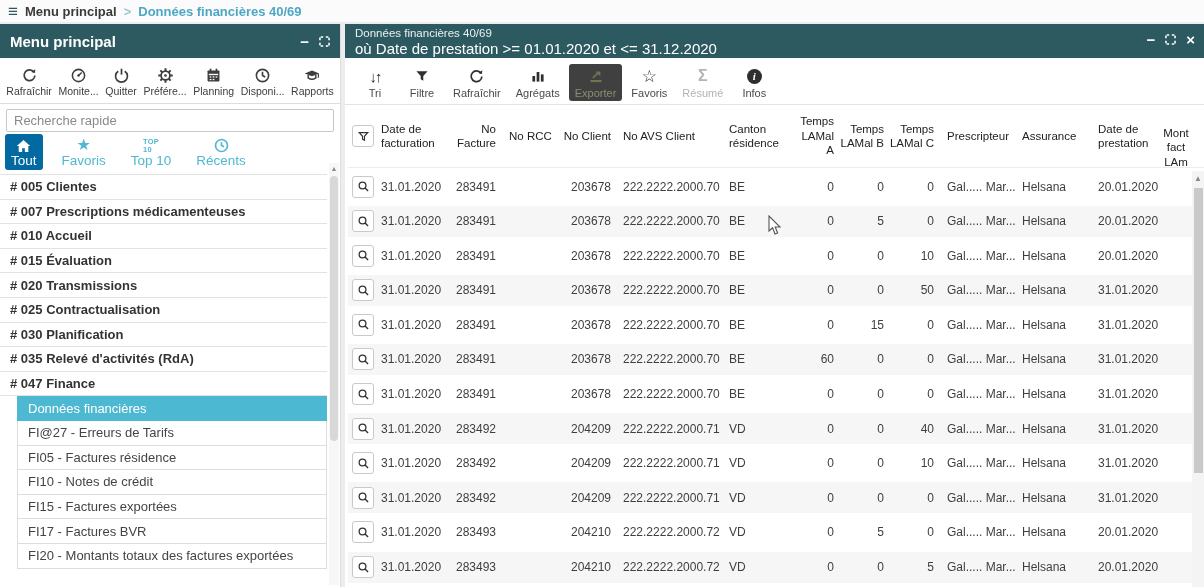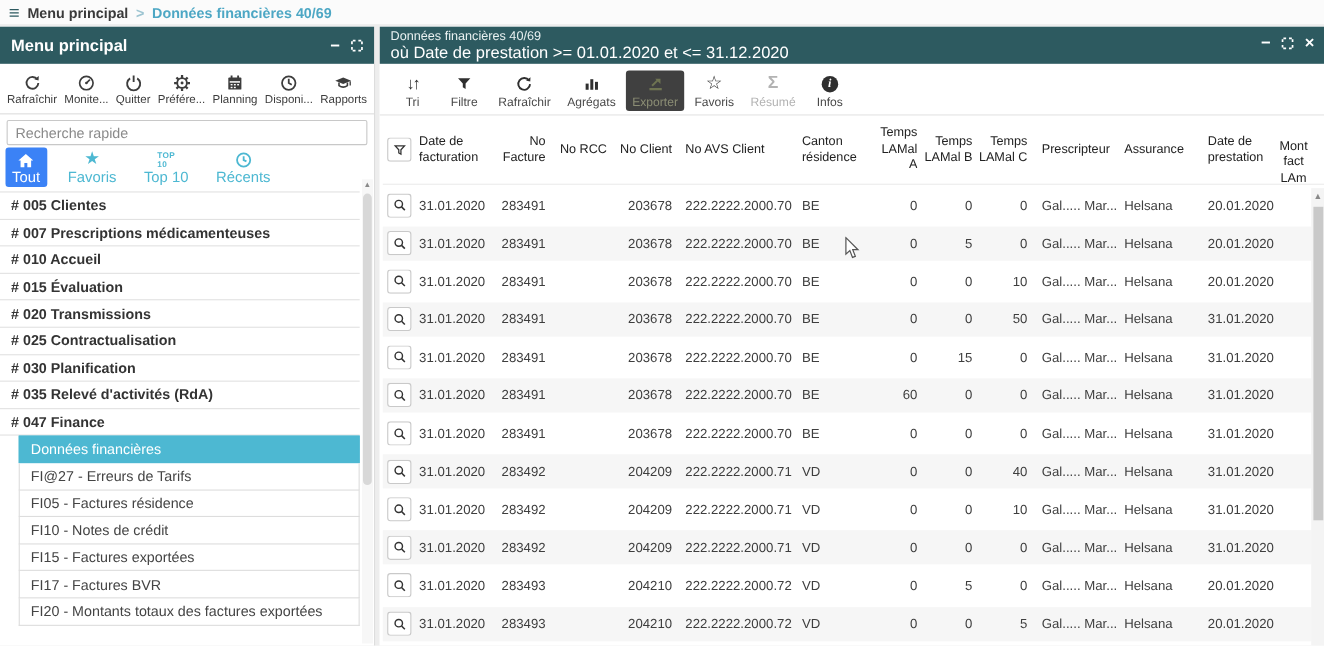--- a/index.html
+++ b/index.html
@@ -36,21 +36,21 @@
 
   .side-search { padding:5px 6px 4px 6px; }
   .side-search input { width:100%; height:23px; border:1px solid #c8c8c8; border-radius:2px;
     font-size:13px; padding:0 7px; color:#555; outline:none; font-family:inherit; }
   .side-search input::placeholder { color:#8a8a8a; }
 
   .side-tabs { display:flex; align-items:flex-end; gap:13px; padding:0 5px 4px 5px; height:38px; }
   .tab { display:flex; flex-direction:column; align-items:center; cursor:pointer;
     color:#4db8d2; font-size:13.5px; padding:2px 6px 1px 6px; border-radius:3px; line-height:1.15; }
   .tab .ticon { height:17px; display:flex; align-items:flex-end; justify-content:center; font-size:16px; line-height:1; }
-  .tab.active { background:#3b82f6; color:#fff; }
+  .tab.active { background:#0369a1; color:#fff; }
   .top10 { font-size:7.5px; font-weight:bold; line-height:1; letter-spacing:.3px;margin-top:11px; }
 
   .menu-list { margin-right:13px; border-top:1px solid #e2e2e2; }
   .menu-item { padding:4px 10px; height:24.6px; display:flex; align-items:center;
     border-bottom:1px solid #e2e2e2; font-weight:bold; font-size:13px; color:#333;
     white-space:nowrap; overflow:hidden; cursor:pointer; }
   .submenu { margin:0 13px 0 17px; }
   .submenu-item { padding:4px 10px; height:24.6px; display:flex; align-items:center;
     border:1px solid #ddd; border-top:none; font-size:13px; color:#444;
     white-space:nowrap; overflow:hidden; cursor:pointer; }

